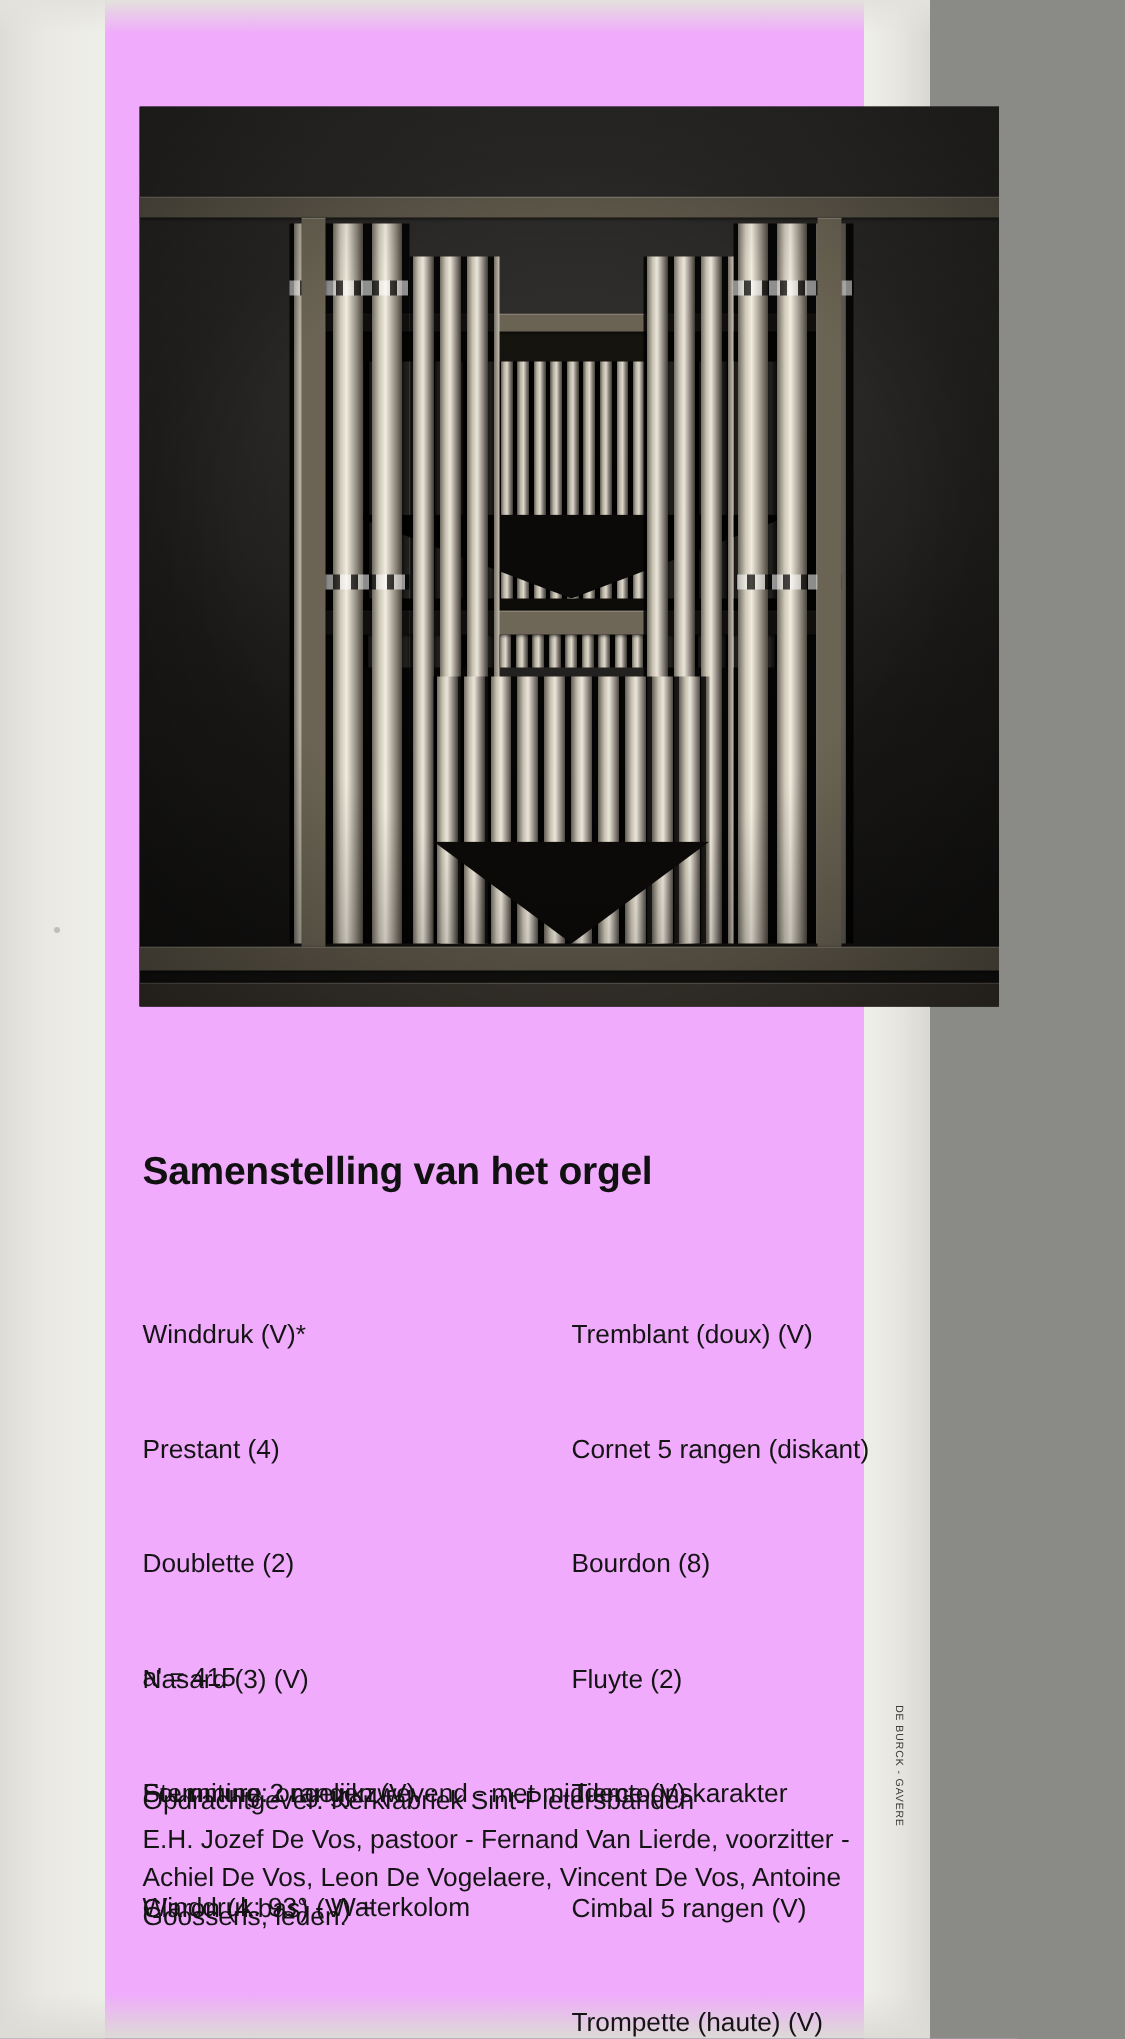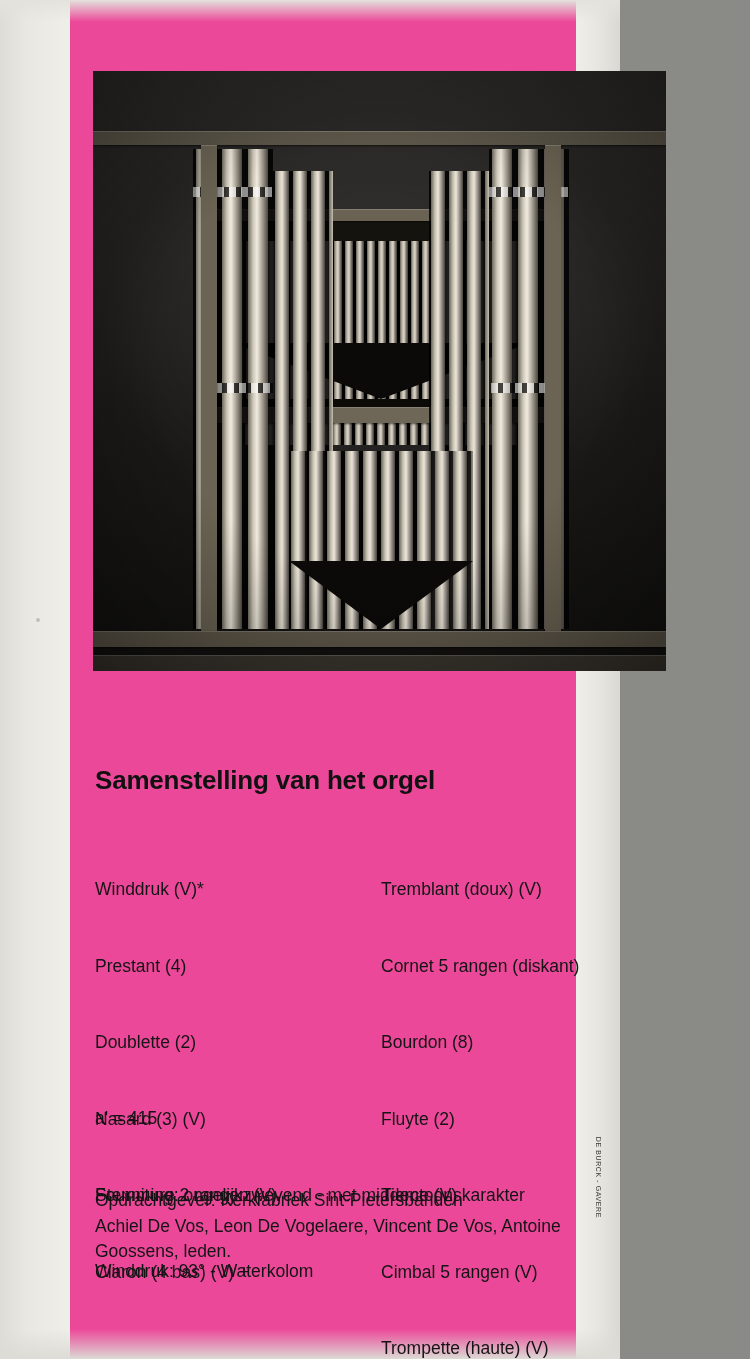--- a/index.html
+++ b/index.html
@@ -10,21 +10,21 @@
   body {
     width: 750px;
     height: 1359px;
     overflow: hidden;
     font-family: "Liberation Sans", sans-serif;
   }
   .page {
     position: relative;
     width: 620px;
     height: 1359px;
-    background: #ec4899;
+    background: #f0abfc;
     box-sizing: border-box;
   }
   
   .page-left-edge {
     position: absolute;
     left: 0; top: 0;
     width: 70px; height: 100%;
     background: linear-gradient(to right, #dedcd6 0%, #e9e8e2 40%, #efefe9 100%);
   }
   .page-right-edge {
@@ -272,18 +272,19 @@
 
   <div class="specs">
     <div>a' = 415</div>
     <div>Stemming: ongelijkzwevend - met middentoonskarakter</div>
     <div>Winddruk: 93° - Waterkolom</div>
     
   </div>
 
   <div class="credits">
     <div>Opdrachtgever: Kerkfabriek Sint-Pietersbanden</div>
+    <div>E.H. Jozef De Vos, pastoor - Fernand Van Lierde, voorzitter -</div>
     <div>Achiel De Vos, Leon De Vogelaere, Vincent De Vos, Antoine</div>
     <div>Goossens, leden.</div>
   </div>
 
   <div class="side-note">DE BURCK - GAVERE</div>
 </div>
 
 </body></html>

